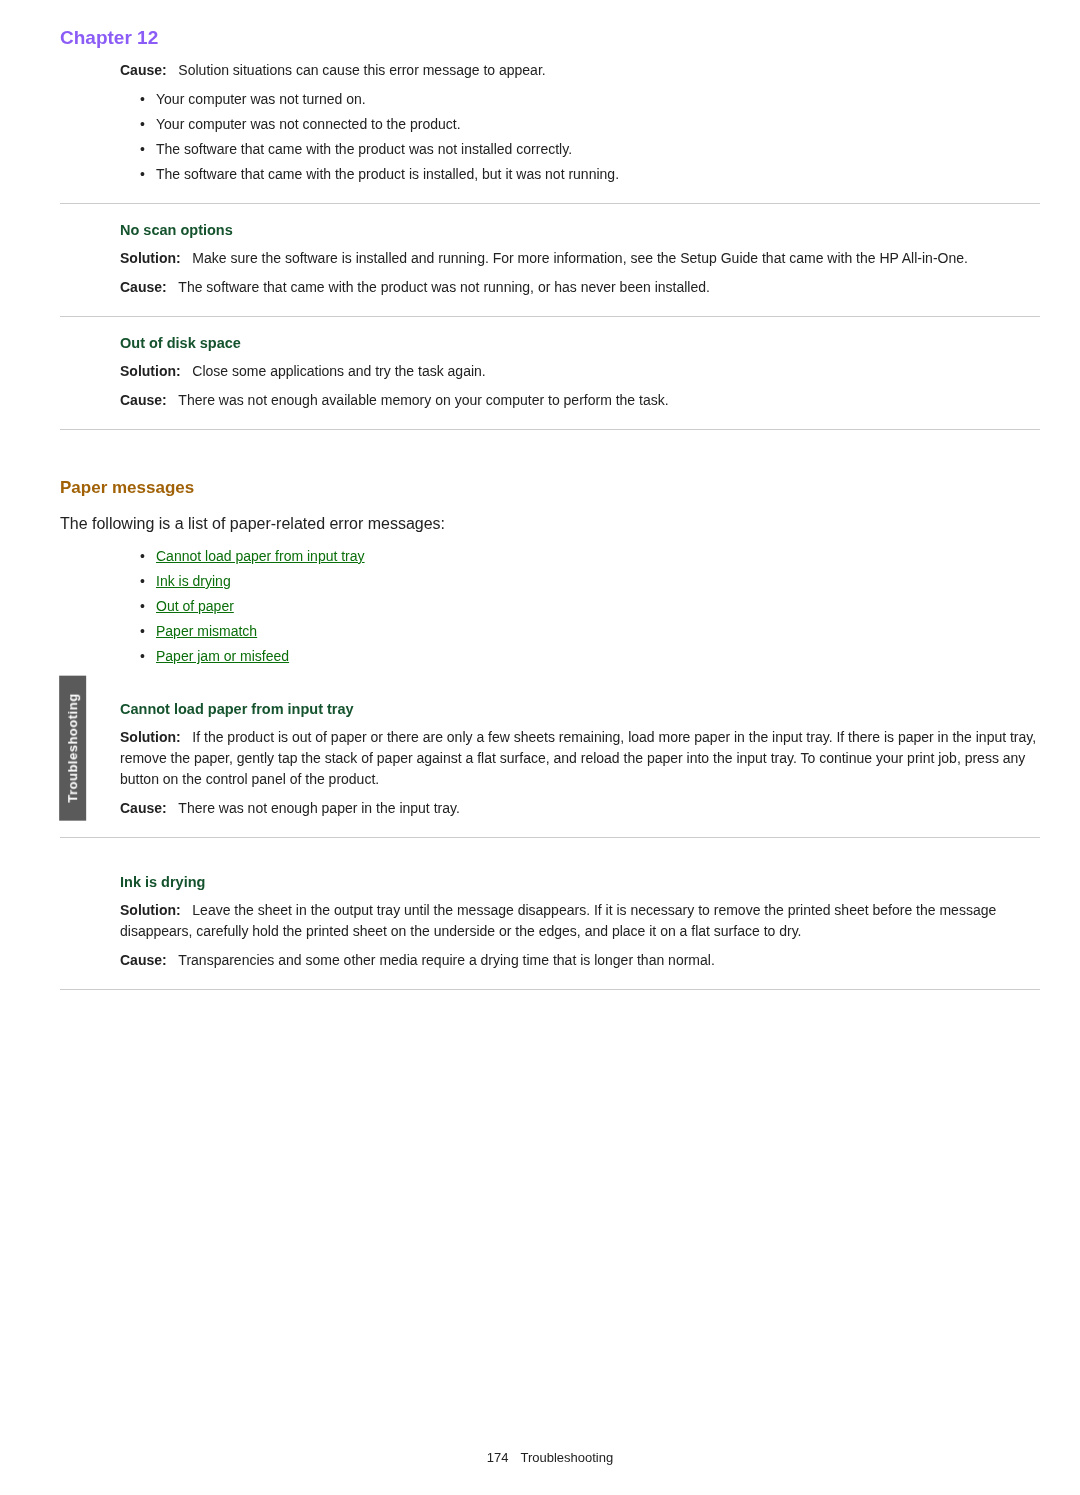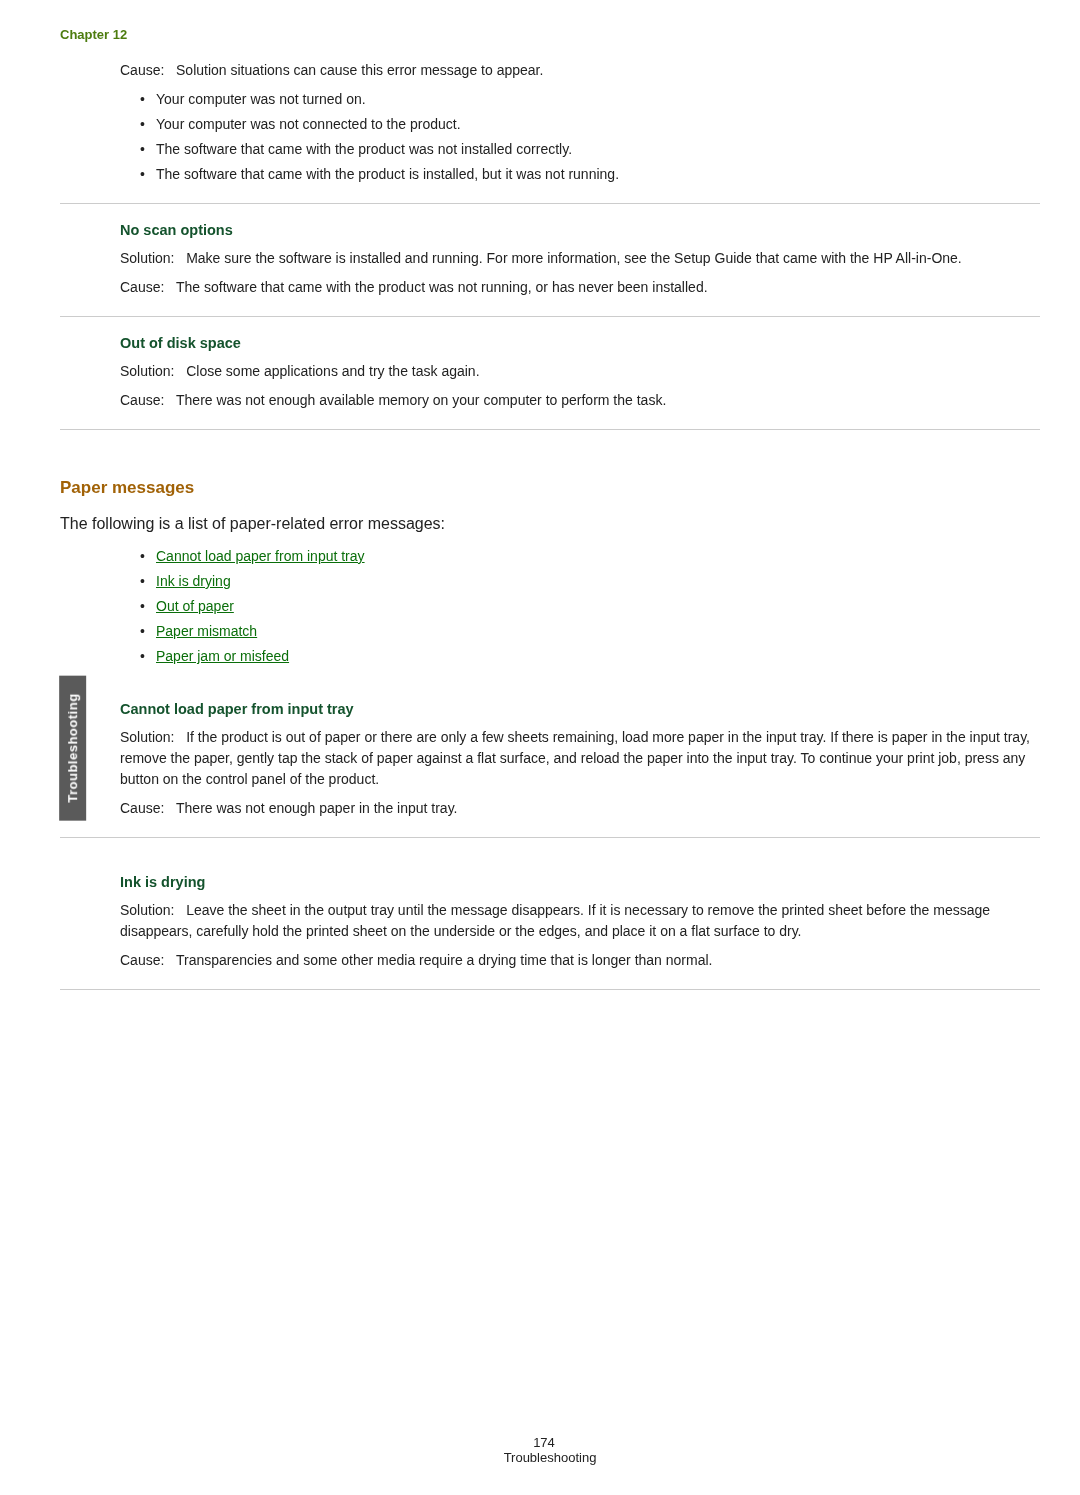--- a/index.html
+++ b/index.html
@@ -32,22 +32,22 @@
       color: #fff;
       font-size: 13px;
       font-weight: bold;
       padding: 6px 18px;
       letter-spacing: 0.5px;
       white-space: nowrap;
       z-index: 100;
     }
 
     .chapter-label {
-      color: #4d7c0f;
-      font-size: 13px;
+      color: #8b5cf6;
+      font-size: 19px;
       font-weight: bold;
       position: absolute;
       top: 27px;
       left: 60px;
     }
 
     .main-content {
       margin-left: 60px;
       margin-right: 40px;
       padding-top: 60px;
@@ -60,21 +60,21 @@
       margin-bottom: 10px;
     }
 
     .cause-solution-text {
       font-size: 14px;
       line-height: 1.5;
       margin-bottom: 8px;
     }
 
     .label-bold {
-      font-weight: normal;
+      font-weight: bold;
     }
 
     .bullet-list {
       margin-left: 80px;
       margin-bottom: 10px;
     }
 
     .bullet-list li {
       list-style: none;
       position: relative;
@@ -124,22 +124,23 @@
       margin-bottom: 10px;
     }
 
     
     .page-footer {
       position: absolute;
       bottom: 30px;
       left: 60px;
       right: 40px;
       display: flex;
-      flex-direction: column;
+      flex-direction: row;
       align-items: center;
+      justify-content: center;
     }
 
     .page-number {
       font-size: 13px;
       color: #222;
       margin-right: 12px;
     }
 
     .footer-label {
       font-size: 13px;

